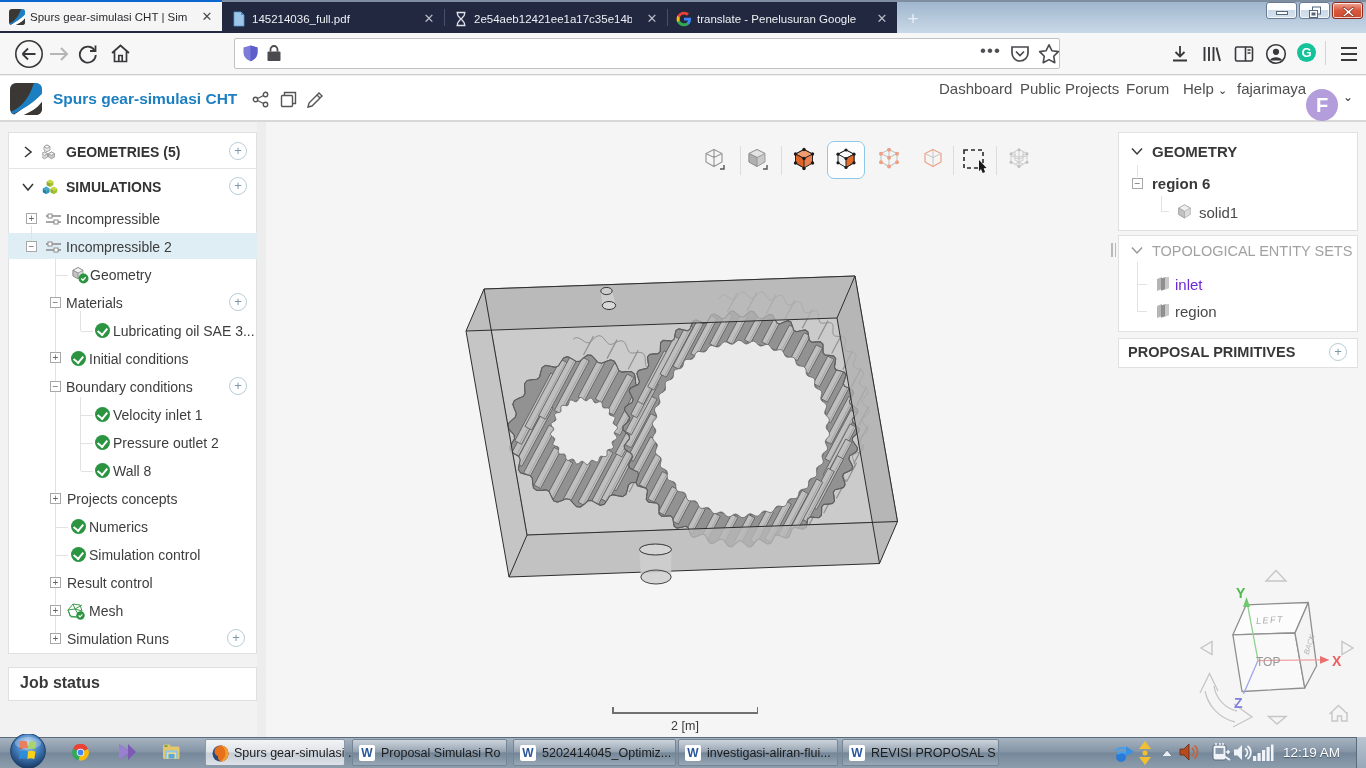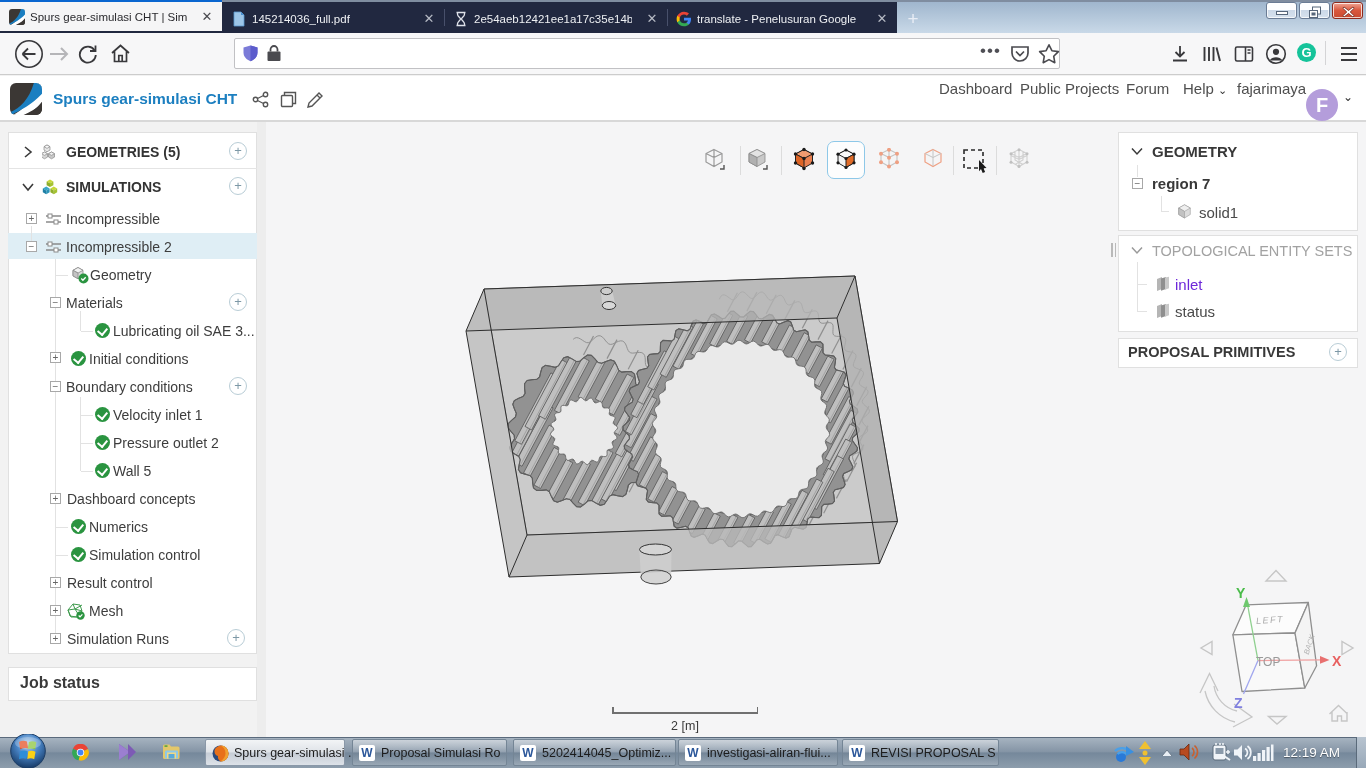--- a/index.html
+++ b/index.html
@@ -307,25 +307,25 @@
 <div class="chk" style="left:95px;top:407px"></div>
 <div class="row" style="top:401px">
       <span class="lbl" style="left:113px">Velocity inlet 1</span>
     </div>
 <div class="chk" style="left:95px;top:435px"></div>
 <div class="row" style="top:429px">
       <span class="lbl" style="left:113px">Pressure outlet 2</span>
     </div>
 <div class="chk" style="left:95px;top:463px"></div>
 <div class="row" style="top:457px">
-      <span class="lbl" style="left:113px">Wall 5</span>
+      <span class="lbl" style="left:113px">Wall 8</span>
     </div>
 <div class="expbox" style="left:50px;top:493px">+</div>
 <div class="row" style="top:485px">
-      <span class="lbl" style="left:67px">Dashboard concepts</span>
+      <span class="lbl" style="left:67px">Projects concepts</span>
     </div>
 <div class="chk" style="left:71px;top:519px"></div>
 <div class="row" style="top:513px">
       <span class="lbl" style="left:89px">Numerics</span>
     </div>
 <div class="chk" style="left:71px;top:547px"></div>
 <div class="row" style="top:541px">
       <span class="lbl" style="left:89px">Simulation control</span>
     </div>
 <div class="expbox" style="left:50px;top:577px">+</div>
@@ -677,21 +677,21 @@
 
 <div class="panel" style="left:1118px;top:132px;width:240px;height:99px"></div>
 <div class="panel" style="left:1118px;top:235px;width:240px;height:97px"></div>
 <div class="panel" style="left:1118px;top:338px;width:240px;height:30px"></div>
 <svg class="abs" style="left:1130px;top:146px" width="14" height="11" viewBox="0 0 14 11">
       <path d="M2,2.5 l5,5.5 l5,-5.5" fill="none" stroke="#3a3a3a" stroke-width="1.5"></path>
     </svg>
 <div class="abs" style="left:1152px;top:143px;font-size:15px;font-weight:bold;color:#383838">GEOMETRY</div>
 <div class="gline" style="left:1137px;top:165px;width:1px;height:12px"></div>
 <div class="expbox" style="left:1132px;top:178px">−</div>
-<div class="abs" style="left:1152px;top:175px;font-size:15px;font-weight:bold;color:#383838">region 7</div>
+<div class="abs" style="left:1152px;top:175px;font-size:15px;font-weight:bold;color:#383838">region 6</div>
 <div class="gline" style="left:1161px;top:196px;width:1px;height:15px"></div>
 <div class="gline" style="left:1161px;top:211px;width:8px;height:1px"></div>
 <svg class="abs" style="left:1177px;top:204px" width="15" height="15" viewBox="0 0 15 15">
       <g stroke="#9a9a9a" stroke-width="0.6">
         <path d="M7.5,0.8 l5.8,3.2 v6.5 L7.5,14 L1.7,10.5 V4 Z" fill="#dcdcdc"></path>
         <path d="M7.5,0.8 l5.8,3.2 L7.5,7.4 L1.7,4 Z" fill="#efefef"></path>
         <path d="M7.5,7.4 V14 L1.7,10.5 V4 Z" fill="#c2c2c2"></path>
       </g>
     </svg>
 <div class="abs" style="left:1199px;top:204px;font-size:15px;color:#4a4a4a">solid1</div>
@@ -706,21 +706,21 @@
       <path d="M2,3 l5,-2 v12 l-5,2 Z" fill="#b5b5b5"></path>
       <path d="M6,2.5 l5,-1.5 v12 l-5,1.8 Z" fill="#8f8f8f"></path>
       <path d="M10,1.5 l4,-0.8 v11.6 l-4,1.4 Z" fill="#c9c9c9"></path>
     </svg>
 <div class="abs" style="left:1175px;top:276px;font-size:15px;color:#6d28d9">inlet</div>
 <svg class="abs" style="left:1155px;top:303px" width="16" height="16" viewBox="0 0 16 16">
       <path d="M2,3 l5,-2 v12 l-5,2 Z" fill="#b5b5b5"></path>
       <path d="M6,2.5 l5,-1.5 v12 l-5,1.8 Z" fill="#8f8f8f"></path>
       <path d="M10,1.5 l4,-0.8 v11.6 l-4,1.4 Z" fill="#c9c9c9"></path>
     </svg>
-<div class="abs" style="left:1175px;top:303px;font-size:15px;color:#4a4a4a">status</div>
+<div class="abs" style="left:1175px;top:303px;font-size:15px;color:#4a4a4a">region</div>
 <div class="abs" style="left:1128px;top:344px;font-size:14.5px;font-weight:bold;color:#383838">PROPOSAL PRIMITIVES</div>
 <div class="plusc" style="left:1329px;top:343px">+</div>
 <div class="abs" style="left:1111px;top:243px;width:1.5px;height:14px;background:#b9b9b9"></div>
 <div class="abs" style="left:1114.5px;top:243px;width:1.5px;height:14px;background:#b9b9b9"></div>
 
 <div class="abs" id="taskbar"></div>
 <svg class="abs" style="left:9px;top:734px" width="38" height="34" viewBox="0 0 38 34">
       <defs>
         <radialGradient id="orb" cx="50%" cy="30%" r="70%">
           <stop offset="0%" stop-color="#bcd8f0"></stop>

